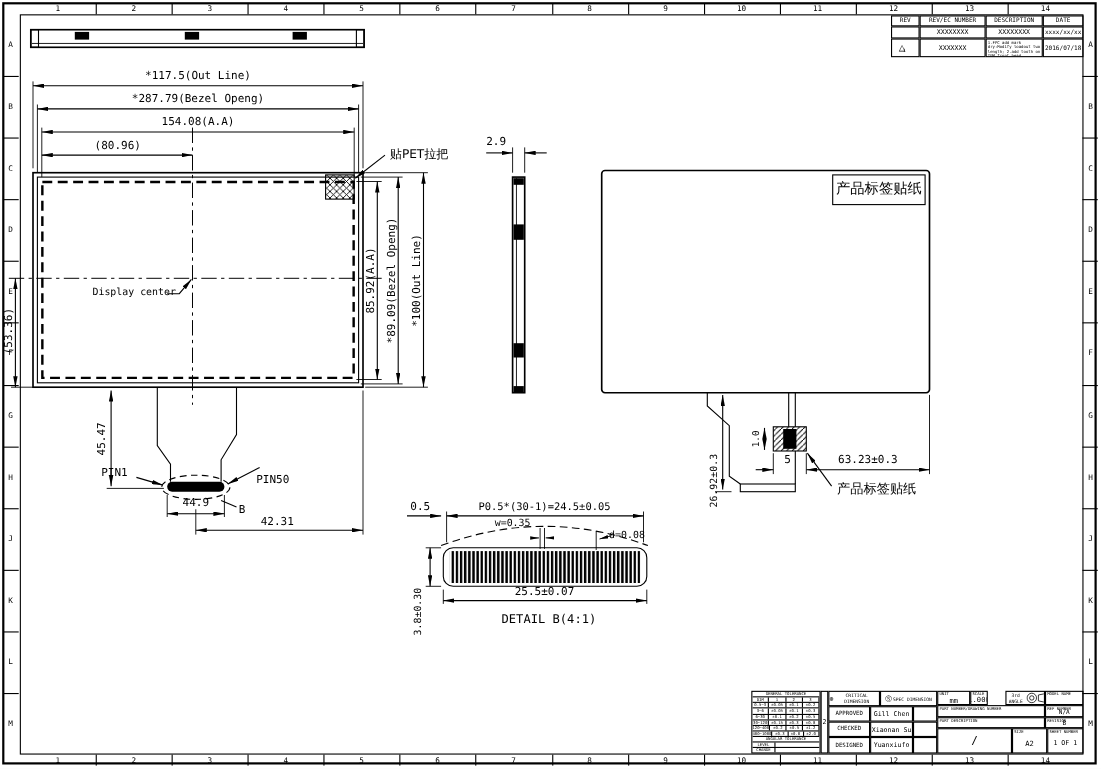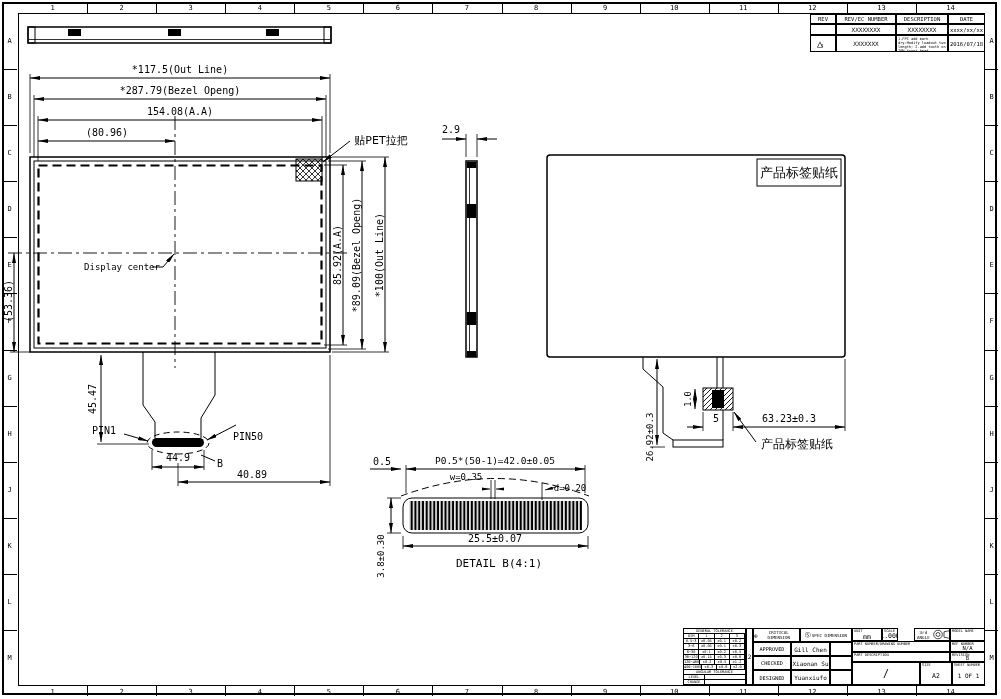--- a/index.html
+++ b/index.html
@@ -290,35 +290,35 @@
   <div class="lbl v" style="left:338px;top:255px">85.92(A.A)</div>
   <div class="lbl v" style="left:357px;top:255px">*89.09(Bezel Openg)</div>
   <div class="lbl v" style="left:380px;top:255px">*100(Out Line)</div>
   <div class="lbl v" style="left:9px;top:301px">(53.36)</div>
 
   <div class="lbl" style="left:104px;top:431px">PIN1</div>
   <div class="lbl" style="left:248px;top:437px">PIN50</div>
   <div class="lbl" style="left:220px;top:464px">B</div>
   <div class="lbl v" style="left:93px;top:399px">45.47</div>
   <div class="lbl" style="left:178px;top:458px">44.9</div>
-  <div class="lbl" style="left:252px;top:475px">40.89</div>
+  <div class="lbl" style="left:252px;top:475px">42.31</div>
 
   <div class="lbl" style="left:451px;top:130px">2.9</div>
 
   <div class="lbl cn f13" style="left:799px;top:172px">产品标签贴纸</div>
   <div class="lbl v f9" style="left:650px;top:437px">26.92±0.3</div>
   <div class="lbl v f8" style="left:688px;top:399px">1.0</div>
   <div class="lbl" style="left:716px;top:419px">5</div>
   <div class="lbl" style="left:789px;top:419px">63.23±0.3</div>
   <div class="lbl cn f12" style="left:797px;top:444px">产品标签贴纸</div>
 
   <div class="lbl" style="left:382px;top:462px">0.5</div>
-  <div class="lbl f95" style="left:495px;top:461px">P0.5*(50-1)=42.0±0.05</div>
+  <div class="lbl f95" style="left:495px;top:461px">P0.5*(30-1)=24.5±0.05</div>
   <div class="lbl f9" style="left:466px;top:477px">w=0.35</div>
-  <div class="lbl f9" style="left:570px;top:488px">d=0.20</div>
+  <div class="lbl f9" style="left:570px;top:488px">d=0.08</div>
   <div class="lbl" style="left:495px;top:539px">25.5±0.07</div>
   <div class="lbl v f9" style="left:381px;top:556px">3.8±0.30</div>
   <div class="lbl f11" style="left:499px;top:563px">DETAIL B(4:1)</div>
 
   <div>
     <div class="tc rt-head" style="left:810px;top:14px;width:26px;height:10px">REV</div>
     <div class="tc rt-head" style="left:836px;top:14px;width:60px;height:10px">REV/EC NUMBER</div>
     <div class="tc rt-head" style="left:896px;top:14px;width:52px;height:10px">DESCRIPTION</div>
     <div class="tc rt-head" style="left:948px;top:14px;width:37px;height:10px">DATE</div>
 

